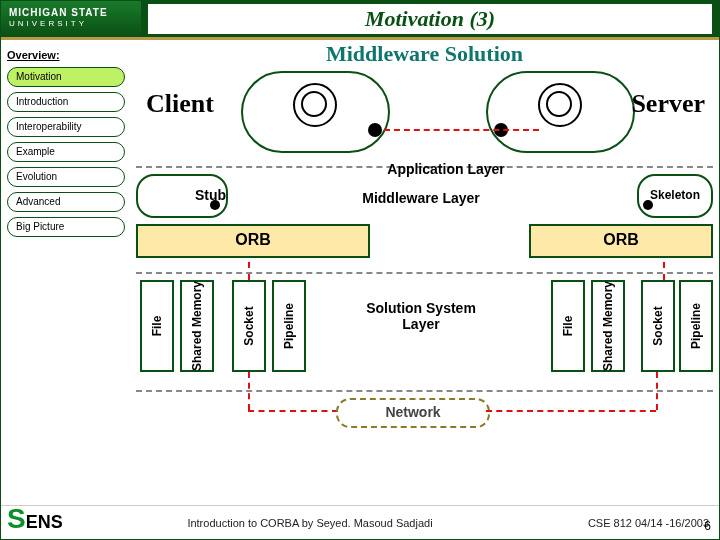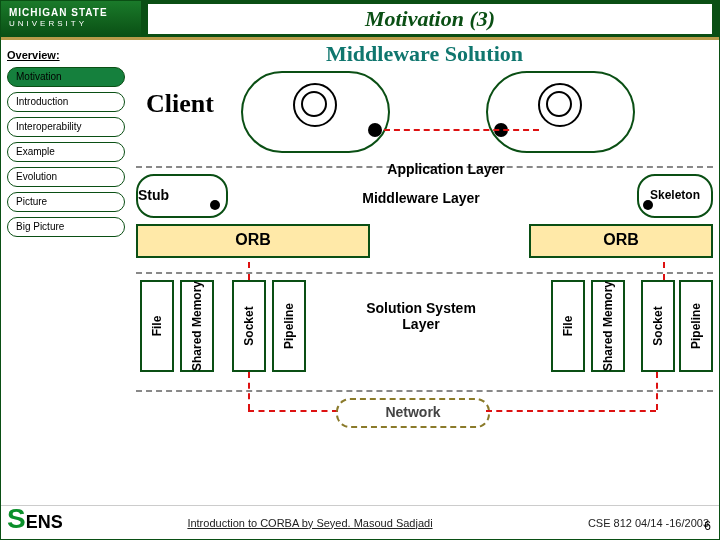--- a/index.html
+++ b/index.html
@@ -5,57 +5,57 @@
   html,body{margin:0;padding:0;font-family:Arial,sans-serif;background:#fff;}
   .slide{width:720px;height:540px;position:relative;border:1px solid #0a4f14;box-sizing:border-box;overflow:hidden;}
   .topbar{height:36px;background:#0a4f14;display:flex;align-items:center;}
   .logo{width:140px;height:36px;background:linear-gradient(#1a7a2a,#0a4f14);color:#fff;font:bold 10px/12px Arial;padding:6px 8px;box-sizing:border-box;letter-spacing:1px;}
   .logo small{display:block;font:8px/10px Arial;letter-spacing:3px;}
   .title{flex:1;text-align:center;color:#0a4f14;background:#fff;height:30px;margin:3px 6px;border:1px solid #0a4f14;font:italic bold 22px/30px Georgia,serif;}
   .below{height:3px;background:#b89b4a;}
   .side{position:absolute;left:6px;top:44px;width:118px;}
   .ovr{font:bold 11px Arial;text-decoration:underline;margin:4px 0 6px;}
   .navbtn{display:block;margin:5px 0;border:1px solid #0a4f14;border-radius:10px;font:10px/18px Arial;text-align:left;padding:0 8px;background:#fff;color:#000;}
-  .navbtn.sel{background:#15803d;}
+  .navbtn.sel{background:#bef264;}
   .main{position:absolute;left:135px;top:40px;right:6px;bottom:40px;}
   .hdr{text-align:center;font:bold 22px Georgia,serif;color:#0f766e;margin-bottom:4px;}
   .bigrow{position:relative;height:95px;}
   .lbl{font:bold 26px 'Times New Roman',serif;position:absolute;top:18px;}
   .cli{left:10px;} .srv{right:8px;}
   .cloud{position:absolute;width:145px;height:78px;border:2px solid #0a4f14;border-radius:50px;background:#fff;top:0;}
   .cloudL{left:105px;} .cloudR{right:78px;}
   .swirl{position:absolute;top:10px;left:50px;width:40px;height:40px;border:2px solid #000;border-radius:50%;}
   .swirl2{position:absolute;top:18px;left:58px;width:22px;height:22px;border:2px solid #000;border-radius:50%;}
   .port{width:14px;height:14px;background:#000;border-radius:50%;position:absolute;top:50px;}
   .cloudL .port{right:6px;} .cloudR .port{left:6px;}
   .caption{position:absolute;font:bold 14px Arial;color:#000;text-align:center;}
   .appcap{top:90px;left:250px;width:120px;}
   .dash{border:0;border-top:2px dashed #888;margin:0;}
   .mlrow{position:relative;height:100px;margin-top:4px;}
-  .stub{position:absolute;left:0;top:2px;width:88px;height:40px;border:2px solid #0a4f14;border-radius:18px;background:#fff;text-align:left;font:bold 14px/38px Arial;}
+  .stub{position:absolute;left:0;top:2px;width:88px;height:40px;border:2px solid #0a4f14;border-radius:18px;background:#fff;text-align:right;font:bold 14px/38px Arial;}
   .stub .dot{position:absolute;right:6px;top:24px;width:10px;height:10px;background:#000;border-radius:50%;}
   .skel{position:absolute;right:0;top:2px;width:72px;height:40px;border:2px solid #0a4f14;border-radius:18px;background:#fff;text-align:center;font:bold 12px/38px Arial;}
   .skel .dot{position:absolute;left:4px;top:24px;width:10px;height:10px;background:#000;border-radius:50%;}
   .mlcap{left:220px;top:18px;width:130px;position:absolute;font:bold 14px Arial;text-align:center;}
   .orb{position:absolute;top:52px;height:30px;border:2px solid #0a4f14;background:#ffe9a8;font:bold 16px/28px Arial;text-align:center;}
   .orbL{left:0;width:230px;} .orbR{right:0;width:180px;}
   .oslrow{position:relative;height:110px;margin-top:6px;}
   .io{position:absolute;top:0;width:30px;height:88px;border:2px solid #0a4f14;background:#fff;}
   .io span{position:absolute;left:50%;top:50%;transform:translate(-50%,-50%) rotate(-90deg);white-space:nowrap;font:bold 12px Arial;}
   .gL1{left:4px}.gL2{left:44px}.gL3{left:96px}.gL4{left:136px}
   .gR1{right:128px}.gR2{right:88px}.gR3{right:38px}.gR4{right:0}
   .oscap{position:absolute;left:220px;top:20px;width:130px;text-align:center;font:bold 14px Arial;}
   .netrow{position:relative;height:40px;}
   .netcloud{position:absolute;left:200px;top:6px;width:150px;height:26px;border:2px dashed #8a7a2a;border-radius:14px;text-align:center;font:bold 14px/24px Arial;color:#444;}
   .connH{position:absolute;border-top:2px dashed #d11;}
   .connV{position:absolute;border-left:2px dashed #d11;}
   .foot{position:absolute;left:0;right:0;bottom:0;height:34px;border-top:1px solid #ccc;display:flex;align-items:center;font:11px Arial;color:#222;padding:0 10px;box-sizing:border-box;}
   .sens{position:absolute;left:6px;bottom:4px;font:bold 18px Arial;}
   .sens .S{color:#0a8f2a;font-size:28px;}
-  .foot .mid{flex:1;text-align:center;text-decoration:underline;}
+  .foot .mid{flex:1;text-align:center;}
   .foot .r{width:190px;text-align:right;}
   .pg{position:absolute;right:8px;bottom:6px;font:12px Arial;}
 </style>
 </head>
 <body>
 
 <div class="slide">
 
   <div class="topbar">
     <div class="logo">
@@ -66,39 +66,40 @@
   </div>
   <div class="below"></div>
 
   <div class="side">
     <div class="ovr">Overview:</div>
     <a class="navbtn sel">Motivation</a>
     <a class="navbtn">Introduction</a>
     <a class="navbtn">Interoperability</a>
     <a class="navbtn">Example</a>
     <a class="navbtn">Evolution</a>
-    <a class="navbtn">Picture</a>
+    <a class="navbtn">Advanced</a>
     <a class="navbtn">Big Picture</a>
   </div>
 
   <div class="main">
     <div class="hdr">Middleware Solution</div>
 
     <div class="bigrow">
       <div class="lbl cli">Client</div>
       <div class="cloud cloudL">
         <div class="swirl"></div>
         <div class="swirl2"></div>
         <div class="port"></div>
       </div>
       <div class="cloud cloudR">
         <div class="swirl"></div>
         <div class="swirl2"></div>
         <div class="port"></div>
       </div>
+      <div class="lbl srv">Server</div>
       <div class="connH" style="left:248px;top:58px;width:155px"></div>
       <div class="caption appcap">Application Layer</div>
     </div>
 
     <hr class="dash">
 
     <div class="mlrow">
       <div class="stub"><span>Stub</span><div class="dot"></div></div>
       <div class="mlcap">Middleware Layer</div>
       <div class="skel"><span>Skeleton</span><div class="dot"></div></div>

